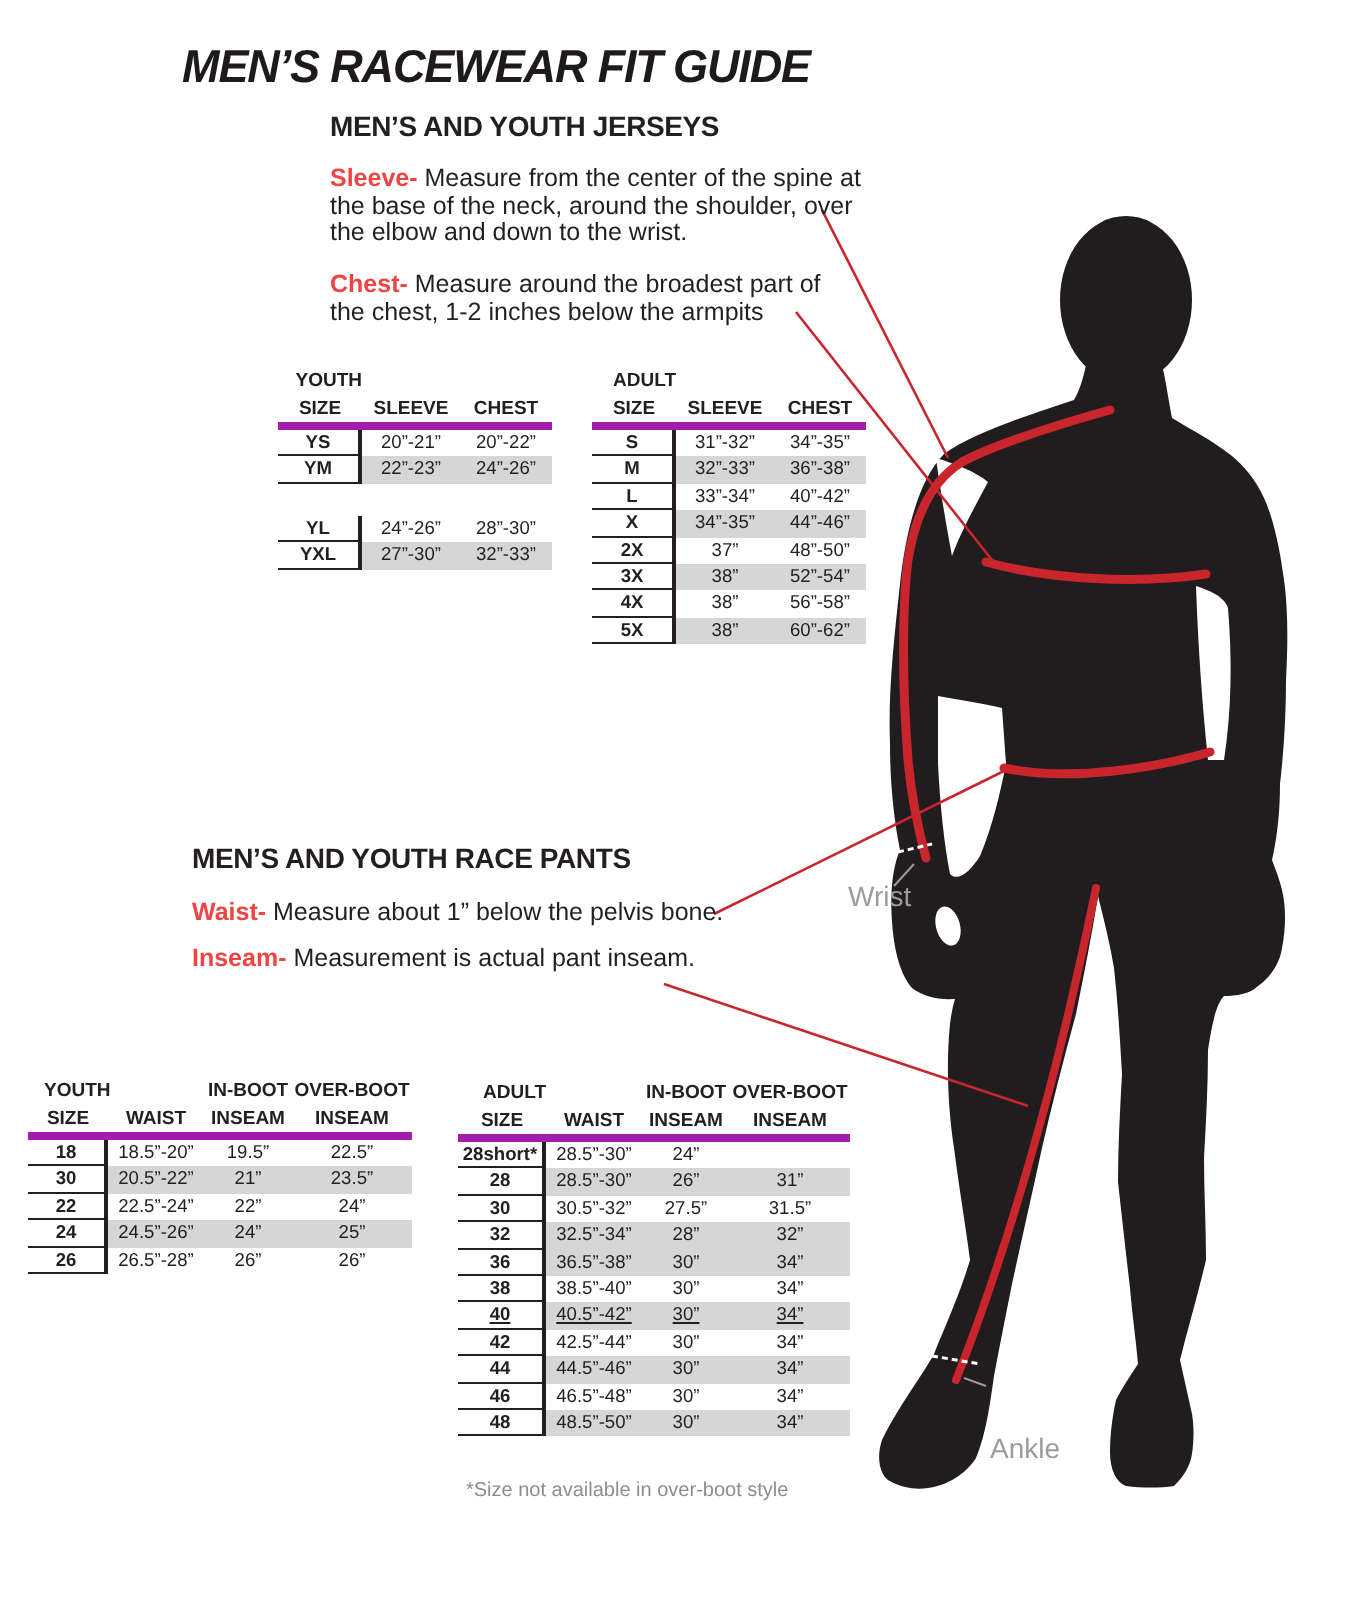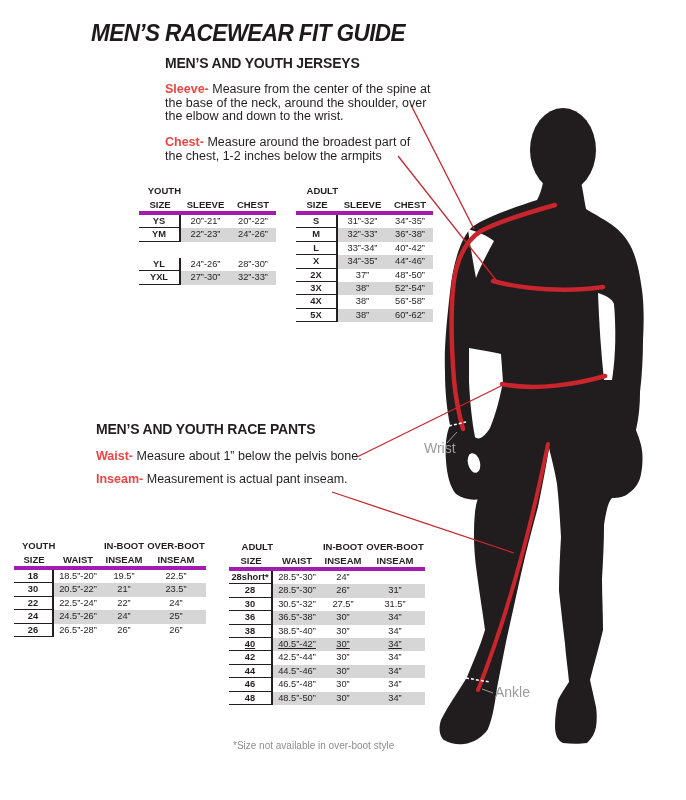--- a/index.html
+++ b/index.html
@@ -40,21 +40,21 @@
   .dc{font-size:9.3px;text-align:center;line-height:13.4px;white-space:nowrap;}
   .dc.sh{background:#d6d6d6;}
   .t-jy{left:139px;top:184px;}
   .t-ja{left:296px;top:184px;}
   .t-py{left:14px;top:539px;}
   .t-pa{left:229px;top:540px;}
 
   
   .figlabel{font-size:14px;color:#9b9b9b;white-space:nowrap;}
   .wrist{left:424px;top:440px;}
-  .ankle{left:495px;top:684px;text-align:center;}
+  .ankle{left:495px;top:716px;text-align:center;}
   #figsvg{position:absolute;left:330px;top:92px;}
 </style>
 </head>
 <body>
 
 <svg id="figsvg" width="356" height="690" viewBox="0 0 356 690">
 
   <path fill="#211c1e" d="
     M 214,86
     C 212,96 210,103 207,108
@@ -305,20 +305,26 @@
       <div class="dc sh">26”</div>
       <div class="dc sh">31”</div>
     </div>
     <div class="trow r" style="grid-template-columns: 44px 48px 44px 60px;">
       <div class="sz">30</div>
       <div class="dc">30.5”-32”</div>
       <div class="dc">27.5”</div>
       <div class="dc">31.5”</div>
     </div>
     <div class="trow r" style="grid-template-columns: 44px 48px 44px 60px;">
+      <div class="sz">32</div>
+      <div class="dc sh">32.5”-34”</div>
+      <div class="dc sh">28”</div>
+      <div class="dc sh">32”</div>
+    </div>
+    <div class="trow r" style="grid-template-columns: 44px 48px 44px 60px;">
       <div class="sz">36</div>
       <div class="dc sh">36.5”-38”</div>
       <div class="dc sh">30”</div>
       <div class="dc sh">34”</div>
     </div>
     <div class="trow r" style="grid-template-columns: 44px 48px 44px 60px;">
       <div class="sz">38</div>
       <div class="dc">38.5”-40”</div>
       <div class="dc">30”</div>
       <div class="dc">34”</div>

